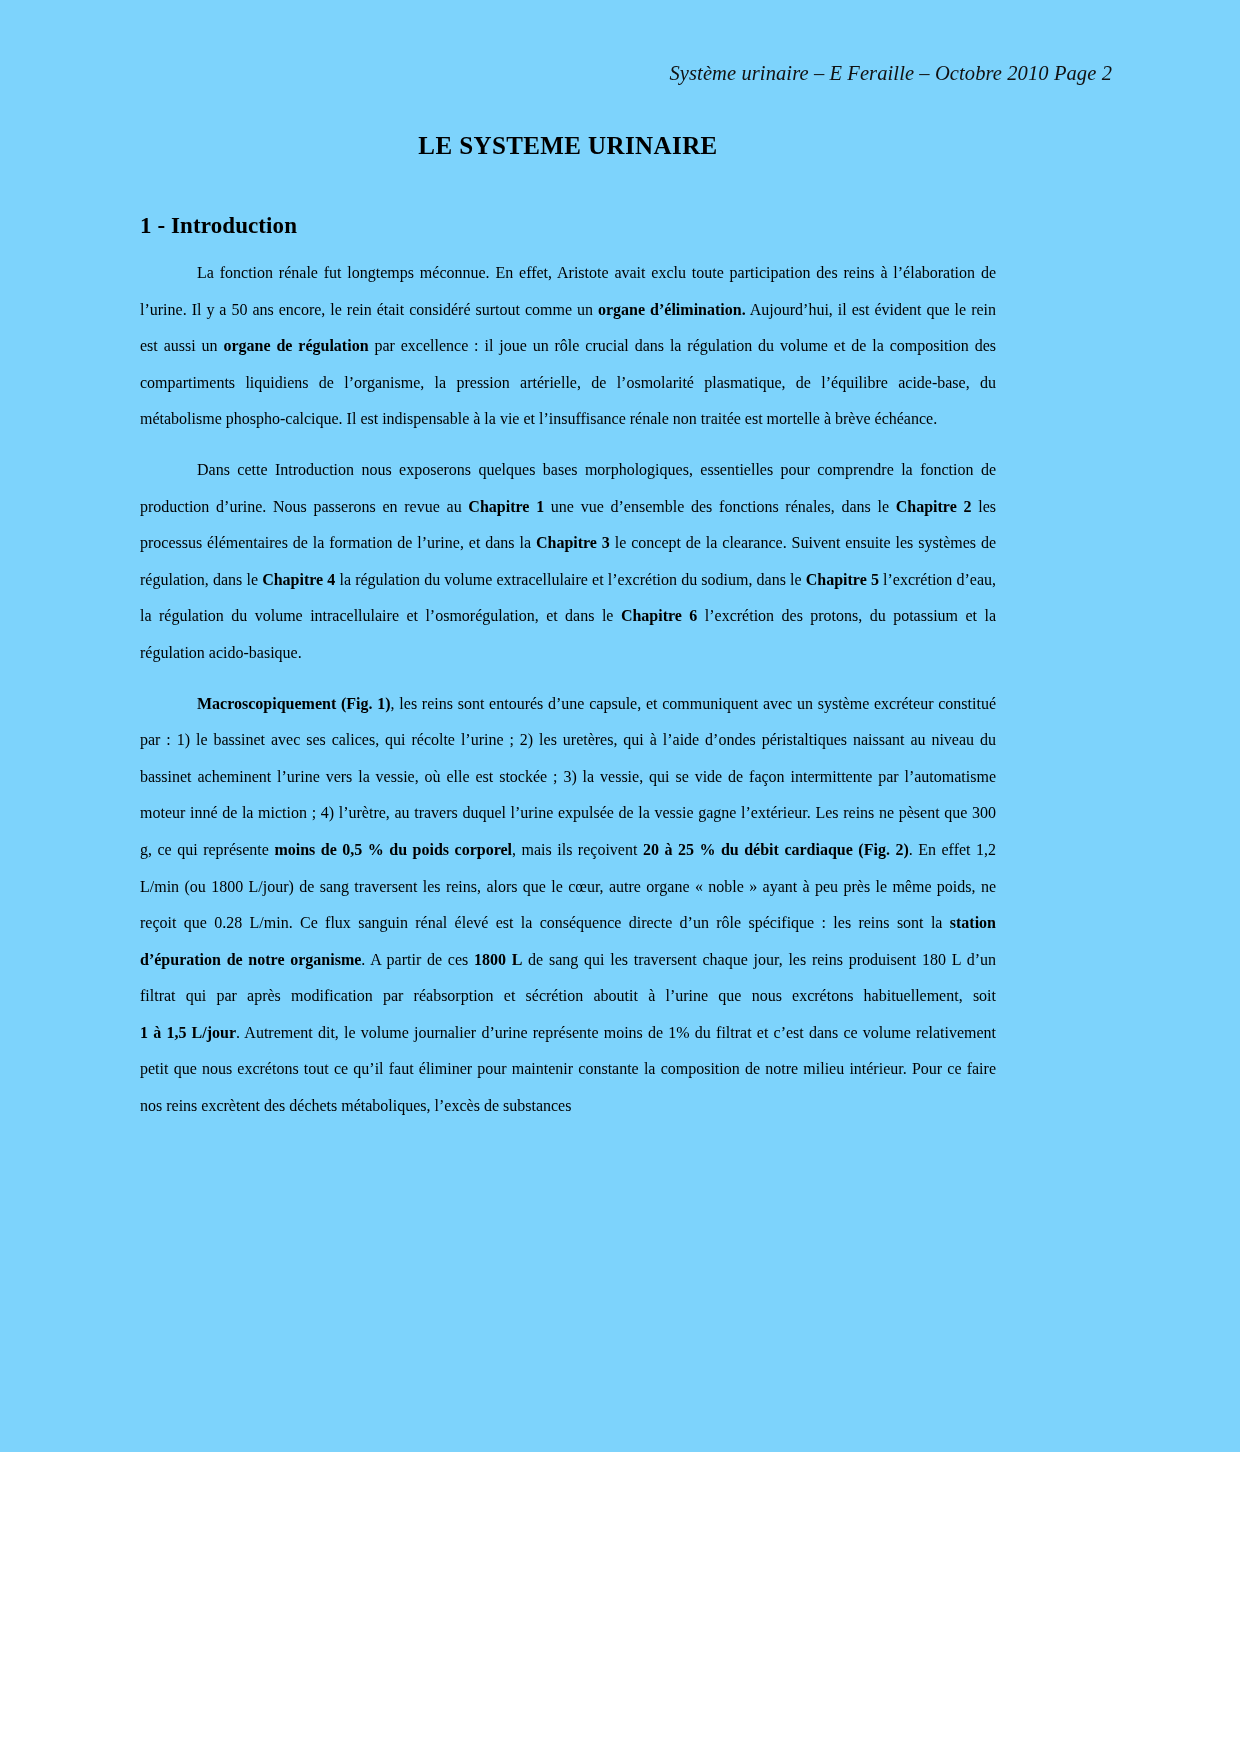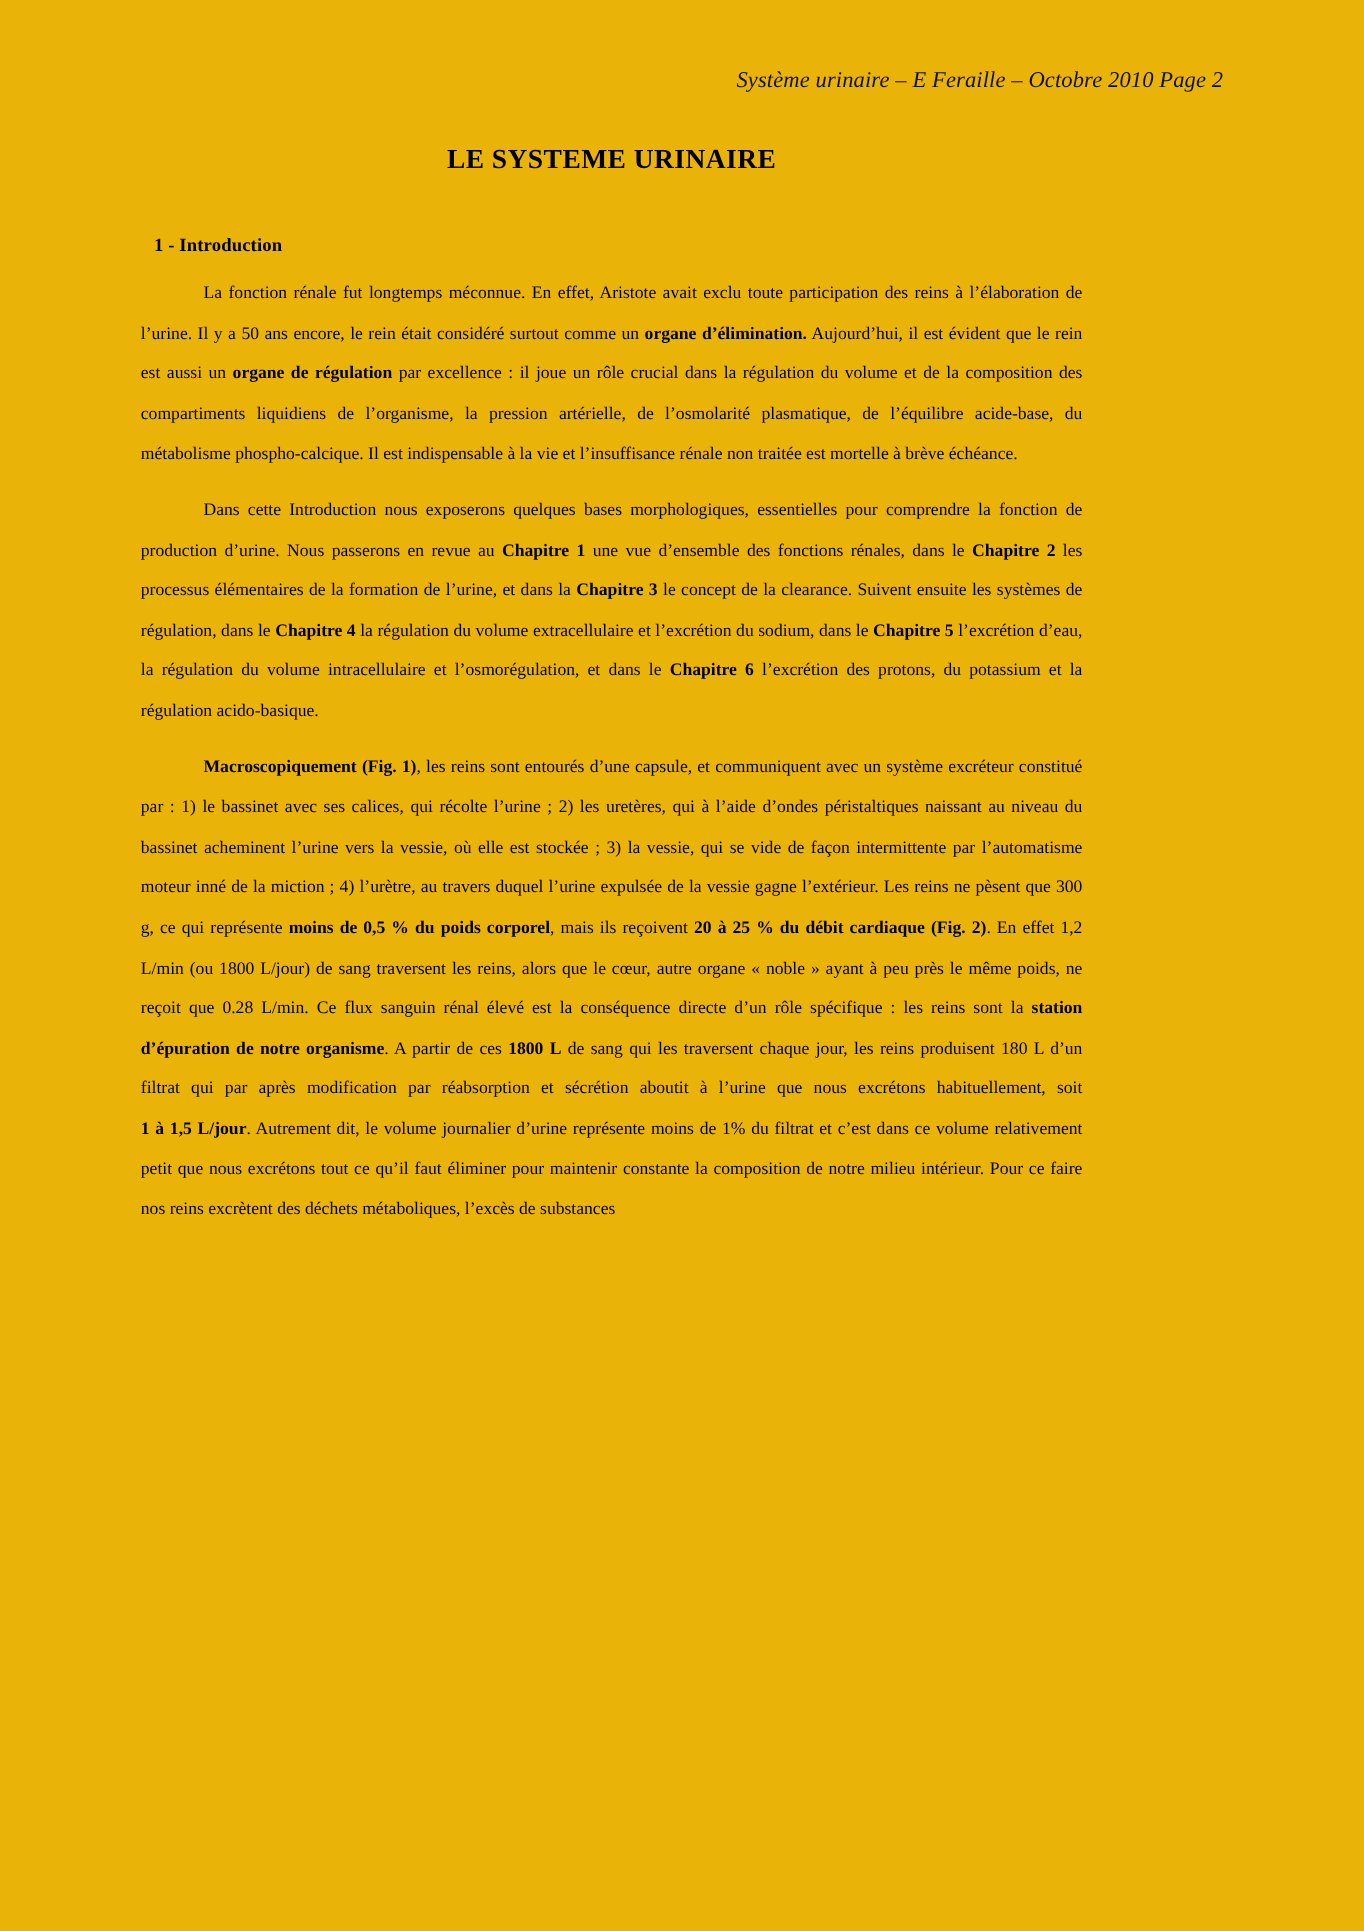--- a/index.html
+++ b/index.html
@@ -3,58 +3,58 @@
 <meta charset="utf-8">
 <style>
   html, body {
     margin: 0;
     padding: 0;
     background: #ffffff;
   }
   .page {
     position: relative;
     width: 1240px;
-    height: 1755px;
+    height: 1452px;
     margin: 0 auto;
-    background: #eab308;
+    background: #7dd3fc;
     box-sizing: border-box;
     font-family: "Liberation Serif", "DejaVu Serif", serif;
     color: #000000;
     overflow: hidden;
   }
   .page-header {
     position: absolute;
     top: 62px;
     left: 128px;
     right: 128px;
     text-align: right;
     font-style: italic;
     font-size: 20.5px;
     letter-spacing: 0.1px;
     color: #111;
     white-space: nowrap;
   }
   .content {
     position: absolute;
     top: 118px;
-    left: 128px;
+    left: 140px;
     width: 856px;
   }
   .doc-title {
     text-align: center;
     font-weight: bold;
     font-size: 25px;
     letter-spacing: 0.4px;
     margin: 0 0 0 0;
     padding-top: 14px;
   }
   .section-heading {
     font-weight: bold;
-    font-size: 17px;
-    margin: 53px 0 0 12px;
+    font-size: 23px;
+    margin: 53px 0 0 0;
     letter-spacing: 0.1px;
     font-family: Liberation Serif, serif;
   }
   p.body-par {
     font-size: 16px;
     line-height: 36.6px;
     text-align: justify;
     text-justify: inter-word;
     margin: 14px 0 0 0;
     text-indent: 57px;

